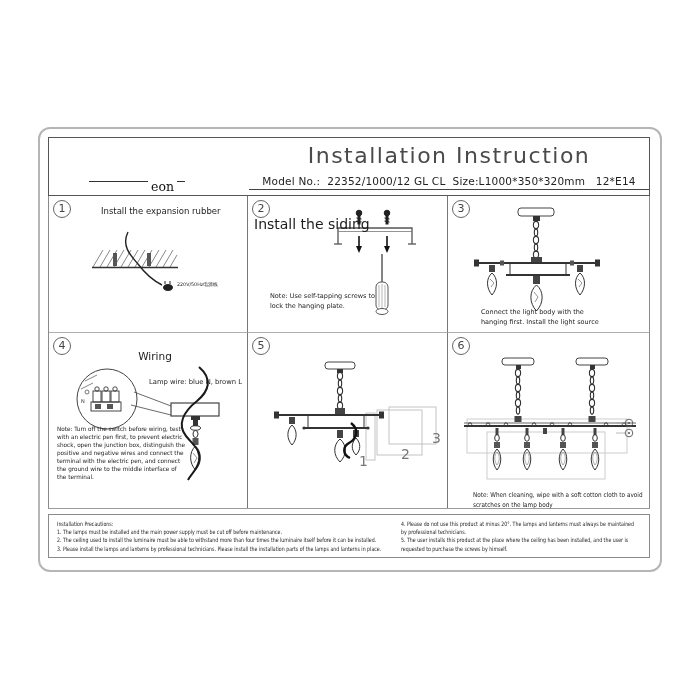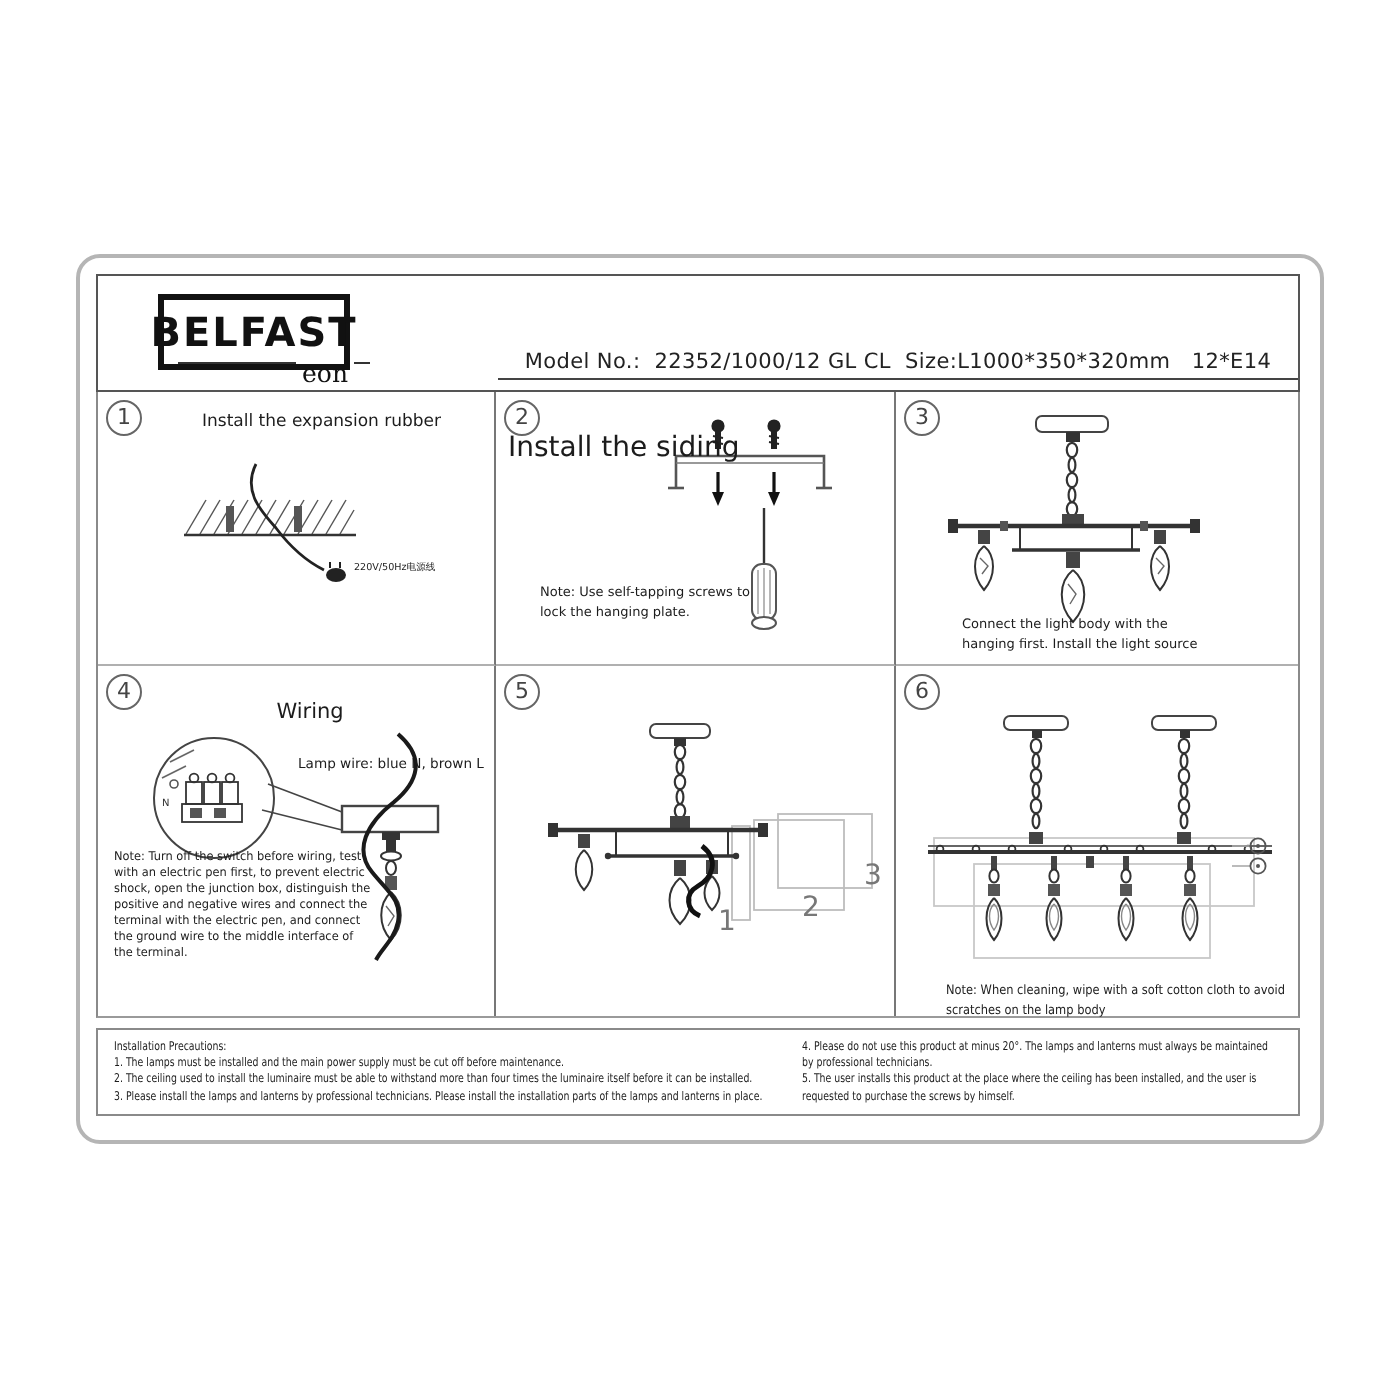--- a/index.html
+++ b/index.html
@@ -42,28 +42,26 @@
   .prec-col .ln{line-height:8.2px;transform:scaleX(.78);}
   .prec-left{left:8px;width:345px;}
   .prec-right{left:352px;width:246px;}
 </style>
 </head>
 <body>
 
 <div class="frame"></div>
 
 <div class="headerbox">
-  <div class="logo-box">
-    <span>BELFAST</span>
-  </div>
   <div class="eon-row">
     <span class="eline"></span>
     <span class="eon">eon</span>
     <span class="eline2"></span>
   </div>
+  <div class="doc-title">Installation Instruction</div>
   <div class="model-line">Model No.:  22352/1000/12 GL CL  Size:L1000*350*320mm   12*E14</div>
 </div>
 
 <div class="grid">
 
   <div class="cell">
     <div class="numb">1</div>
     <div class="cap" style="left:52px;top:11px;font-size:8.5px;">Install the expansion rubber</div>
     <div class="cap" style="left:128px;top:84px;font-size:4.8px;">220V/50Hz电源线</div>
     <svg width="199" height="137" viewBox="0 0 199 137">

